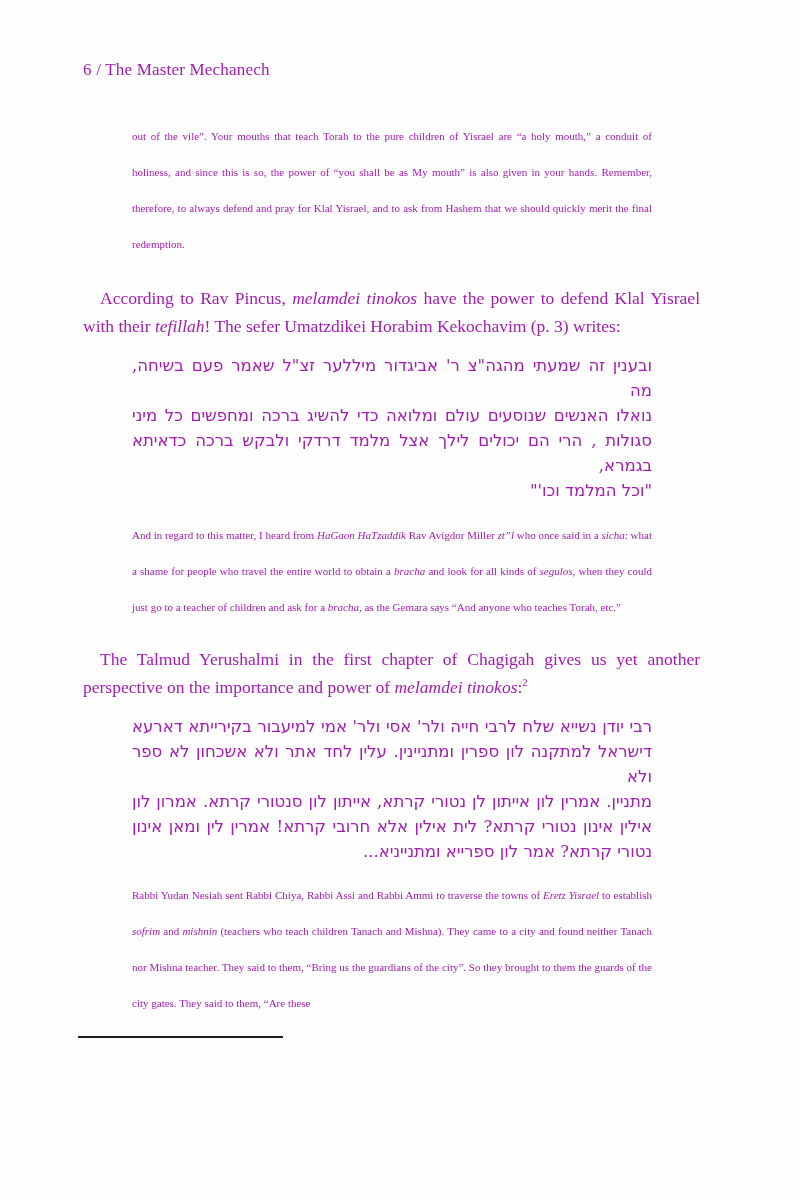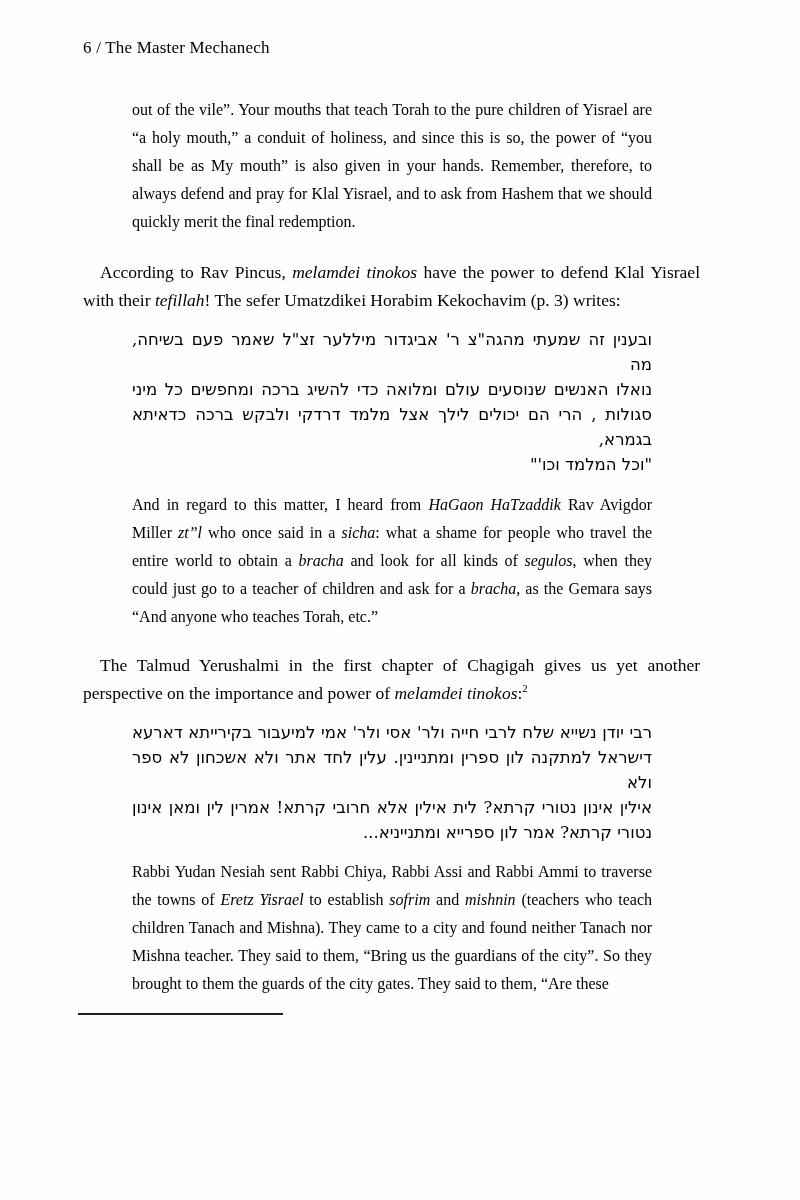--- a/index.html
+++ b/index.html
@@ -8,45 +8,45 @@
     background: #ffffff;
     width: 800px;
     height: 1200px;
     overflow: hidden;
   }
   .page {
     position: relative;
     width: 800px;
     height: 1200px;
     box-sizing: border-box;
-    padding: 38px 100px 0 83px;
+    padding: 60px 100px 0 83px;
     background: #fefefe;
-    color: #000000;
+    color: #a21caf;
     font-family: "Liberation Serif", "DejaVu Serif", serif;
   }
   .header {
     font-size: 17px;
     line-height: 20px;
     letter-spacing: 0.2px;
   }
   .para {
     margin: 0;
     font-size: 17.5px;
     line-height: 28px;
     text-align: justify;
     text-indent: 17px;
   }
   .para i { font-style: italic; }
   .quote {
     margin-left: 49px;
     margin-right: 48px;
   }
   .quote-en {
-    font-size: 16px;
-    line-height: 28px;
+    font-size: 11px;
+    line-height: 36px;
     text-align: justify;
   }
   .quote-en i { }
   .hebrew {
     direction: rtl;
     unicode-bidi: embed;
     font-family: "DejaVu Serif", "DejaVu Sans", serif;
     font-size: 16.5px;
     line-height: 25px;
   }
@@ -99,20 +99,21 @@
       <div class="jline jline-last">"וכל המלמד וכו'"</div>
     </div>
 
   <div class="quote quote-en mt-trans1"><span>And in regard to this matter, I heard from </span><i>HaGaon HaTzaddik</i><span> Rav Avigdor Miller </span><i>zt”l</i><span> who once said in a </span><i>sicha</i><span>: what a shame for people who travel the entire world to obtain a </span><i>bracha</i><span> and look for all kinds of </span><i>segulos</i><span>, when they could just go to a teacher of children and ask for a </span><i>bracha</i><span>, as the Gemara says “And anyone who teaches Torah, etc.”</span></div>
 
   <p class="para mt-para2"><span>The Talmud Yerushalmi in the first chapter of Chagigah gives us yet another perspective on the importance and power of </span><i>melamdei tinokos</i><span>:</span><sup>2</sup></p>
 
   <div class="quote hebrew mt-heb2">
       <div class="jline">רבי יודן נשייא שלח לרבי חייה ולר' אסי ולר' אמי למיעבור בקירייתא דארעא</div>
       <div class="jline">דישראל למתקנה לון ספרין ומתניינין. עלין לחד אתר ולא אשכחון לא ספר ולא</div>
+      <div class="jline">מתניין. אמרין לון אייתון לן נטורי קרתא, אייתון לון סנטורי קרתא. אמרון לון</div>
       <div class="jline">אילין אינון נטורי קרתא? לית אילין אלא חרובי קרתא! אמרין לין ומאן אינון</div>
       <div class="jline jline-last">נטורי קרתא? אמר לון ספרייא ומתנייניא...</div>
     </div>
 
   <div class="quote quote-en mt-trans2"><span>Rabbi Yudan Nesiah sent Rabbi Chiya, Rabbi Assi and Rabbi Ammi to traverse the towns of </span><i>Eretz Yisrael</i><span> to establish </span><i>sofrim</i><span> and </span><i>mishnin</i><span> (teachers who teach children Tanach and Mishna). They came to a city and found neither Tanach nor Mishna teacher. They said to them, “Bring us the guardians of the city”. So they brought to them the guards of the city gates. They said to them, “Are these</span></div>
 
   <div class="fn-rule"></div>
 
 
 </div>

